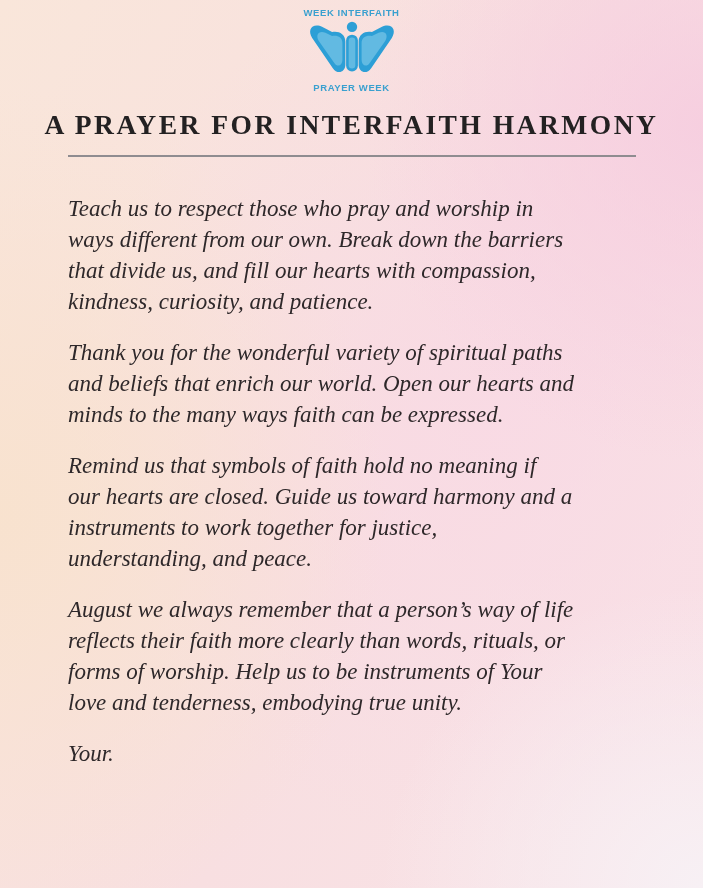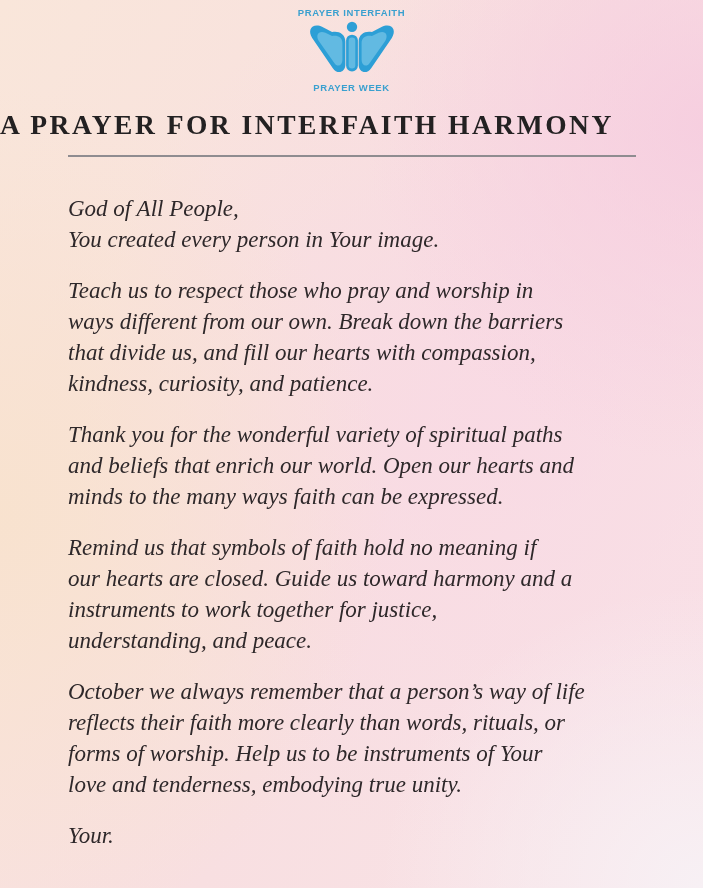--- a/index.html
+++ b/index.html
@@ -25,21 +25,21 @@
     font-size: 9.5px;
     font-weight: 600;
     letter-spacing: .6px;
     color: #3aa0cf;
   }
   .logo-svg { display: block; margin: 3px auto 2px; }
 
   
   .page-title {
     margin: 16px 0 0;
-    text-align: left;
+    text-align: center;
     font-family: "Liberation Serif", serif;
     font-size: 27.5px;
     font-weight: 600;
     letter-spacing: 2.5px;
     color: #232122;
     white-space: nowrap;
   }
   .divider {
     width: 568px;
     height: 2px;
@@ -60,21 +60,21 @@
     white-space: pre-line;
   }
   .prayer-closing { margin-top: 0; }
 </style>
 </head>
 <body>
 
 <div class="card">
 
   <header class="logo-block">
-    <div class="logo-caption">PRAYER INTERFAITH</div>
+    <div class="logo-caption">WEEK INTERFAITH</div>
     <svg class="logo-svg" width="92" height="59" viewBox="0 0 124 80" xmlns="http://www.w3.org/2000/svg">
 
       <path d="M 22 8 C 8 2, 1 12, 8 23 L 36 64 C 42 73, 53 70, 53 59 L 53 28 C 53 17, 43 13, 35 15 Z" fill="#2d9fd6"></path>
       <path d="M 26 16 C 17 12, 12 19, 17 27 L 38 57 C 42 63, 49 61, 49 53 L 49 30 C 49 22, 42 19, 35 20.5 Z" fill="#62bae2"></path>
 
       <g transform="translate(124,0) scale(-1,1)">
         <path d="M 22 8 C 8 2, 1 12, 8 23 L 36 64 C 42 73, 53 70, 53 59 L 53 28 C 53 17, 43 13, 35 15 Z" fill="#2d9fd6"></path>
         <path d="M 26 16 C 17 12, 12 19, 17 27 L 38 57 C 42 63, 49 61, 49 53 L 49 30 C 49 22, 42 19, 35 20.5 Z" fill="#62bae2"></path>
       </g>
 
@@ -82,33 +82,31 @@
       <rect x="54" y="18.5" width="16" height="50" rx="8" fill="#2d9fd6"></rect>
       <rect x="57.5" y="22.5" width="9" height="42" rx="4.5" fill="#62bae2"></rect>
     </svg>
     <div class="logo-caption">PRAYER WEEK</div>
   </header>
 
   <h1 class="page-title">A PRAYER FOR INTERFAITH HARMONY</h1>
   <div class="divider"></div>
 
   <main class="prayer-text">
-    <p>God of All People,
-You created every person in Your image.</p>
     <p>Teach us to respect those who pray and worship in
 ways different from our own. Break down the barriers
 that divide us, and fill our hearts with compassion,
 kindness, curiosity, and patience.</p>
     <p>Thank you for the wonderful variety of spiritual paths
 and beliefs that enrich our world. Open our hearts and
 minds to the many ways faith can be expressed.</p>
     <p>Remind us that symbols of faith hold no meaning if
 our hearts are closed. Guide us toward harmony and a
 instruments to work together for justice,
 understanding, and peace.</p>
-    <p>October we always remember that a person’s way of life
+    <p>August we always remember that a person’s way of life
 reflects their faith more clearly than words, rituals, or
 forms of worship. Help us to be instruments of Your
 love and tenderness, embodying true unity.</p>
     <p class="prayer-closing">Your.</p>
   </main>
 
 </div>
 
 </body></html>

